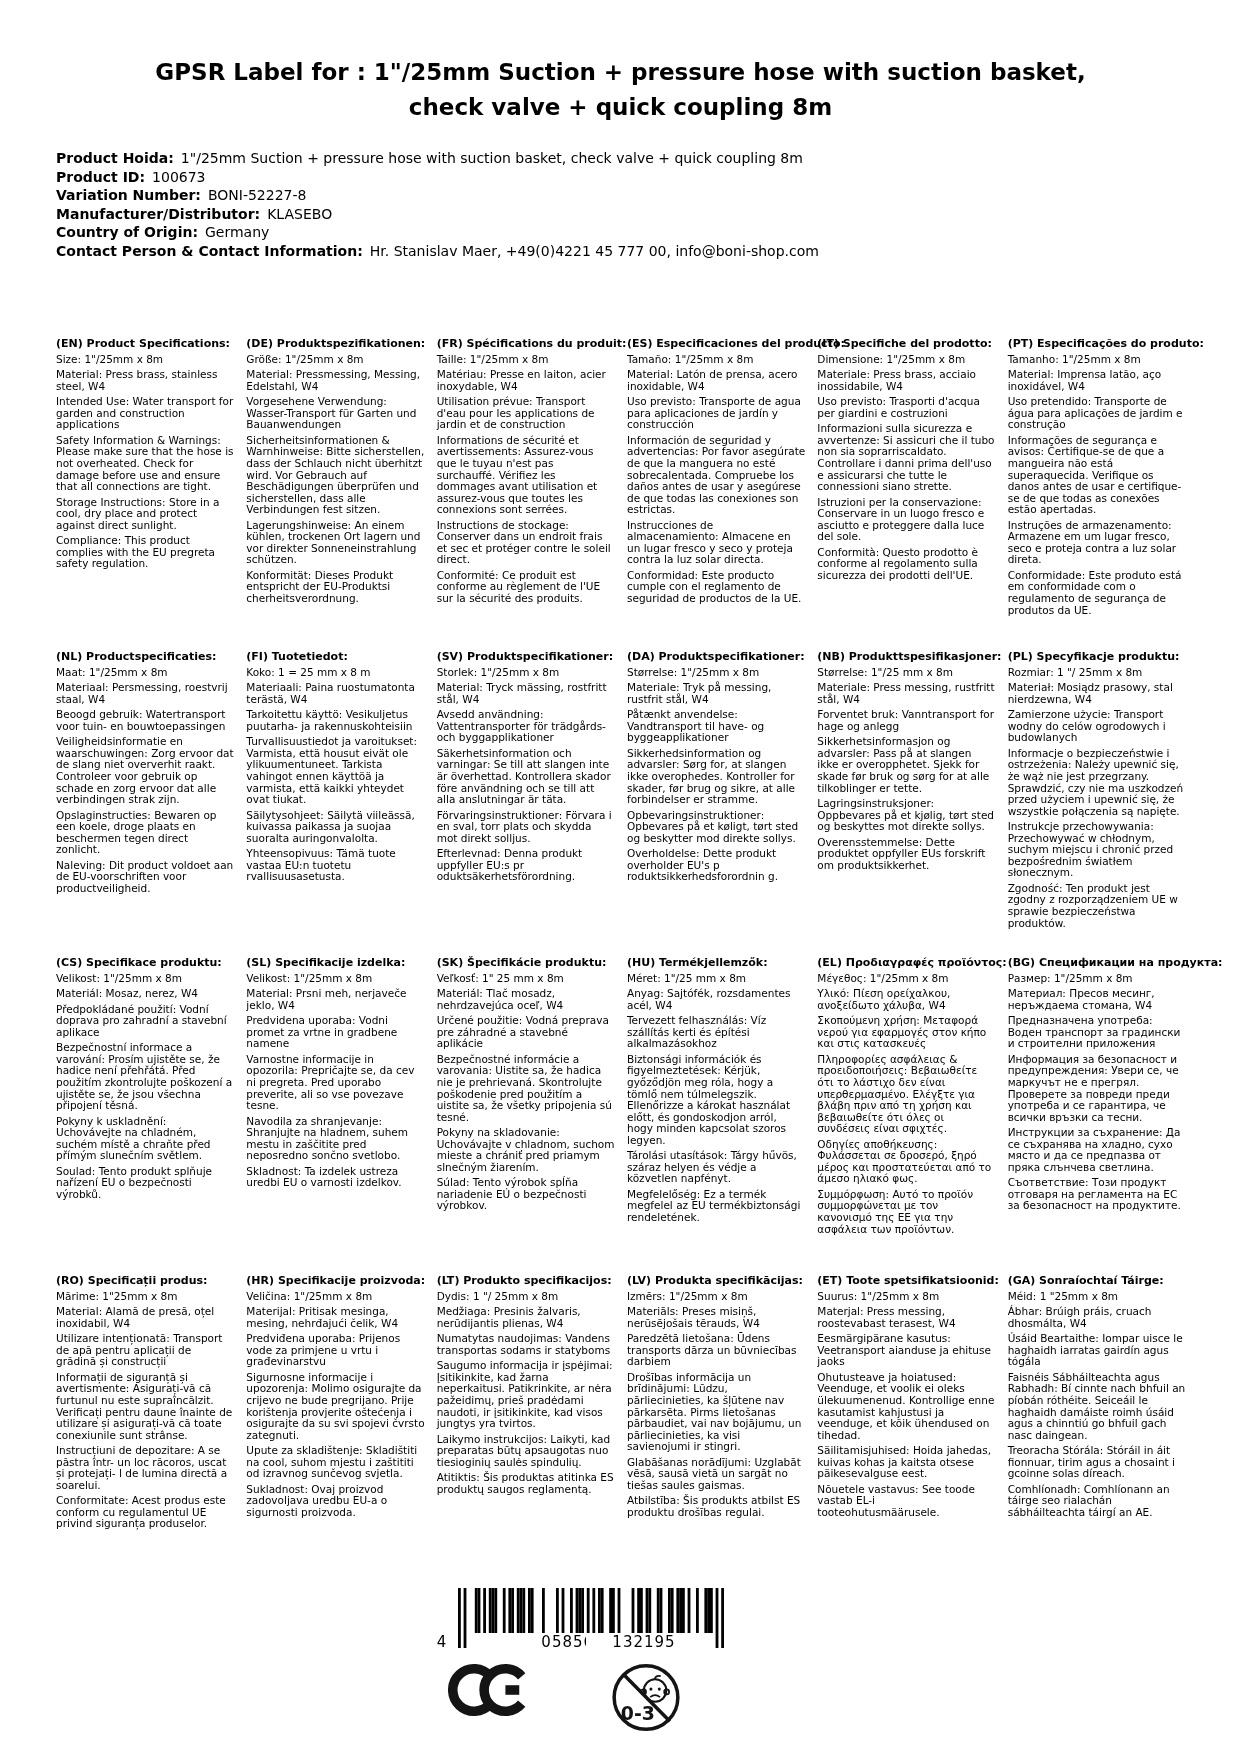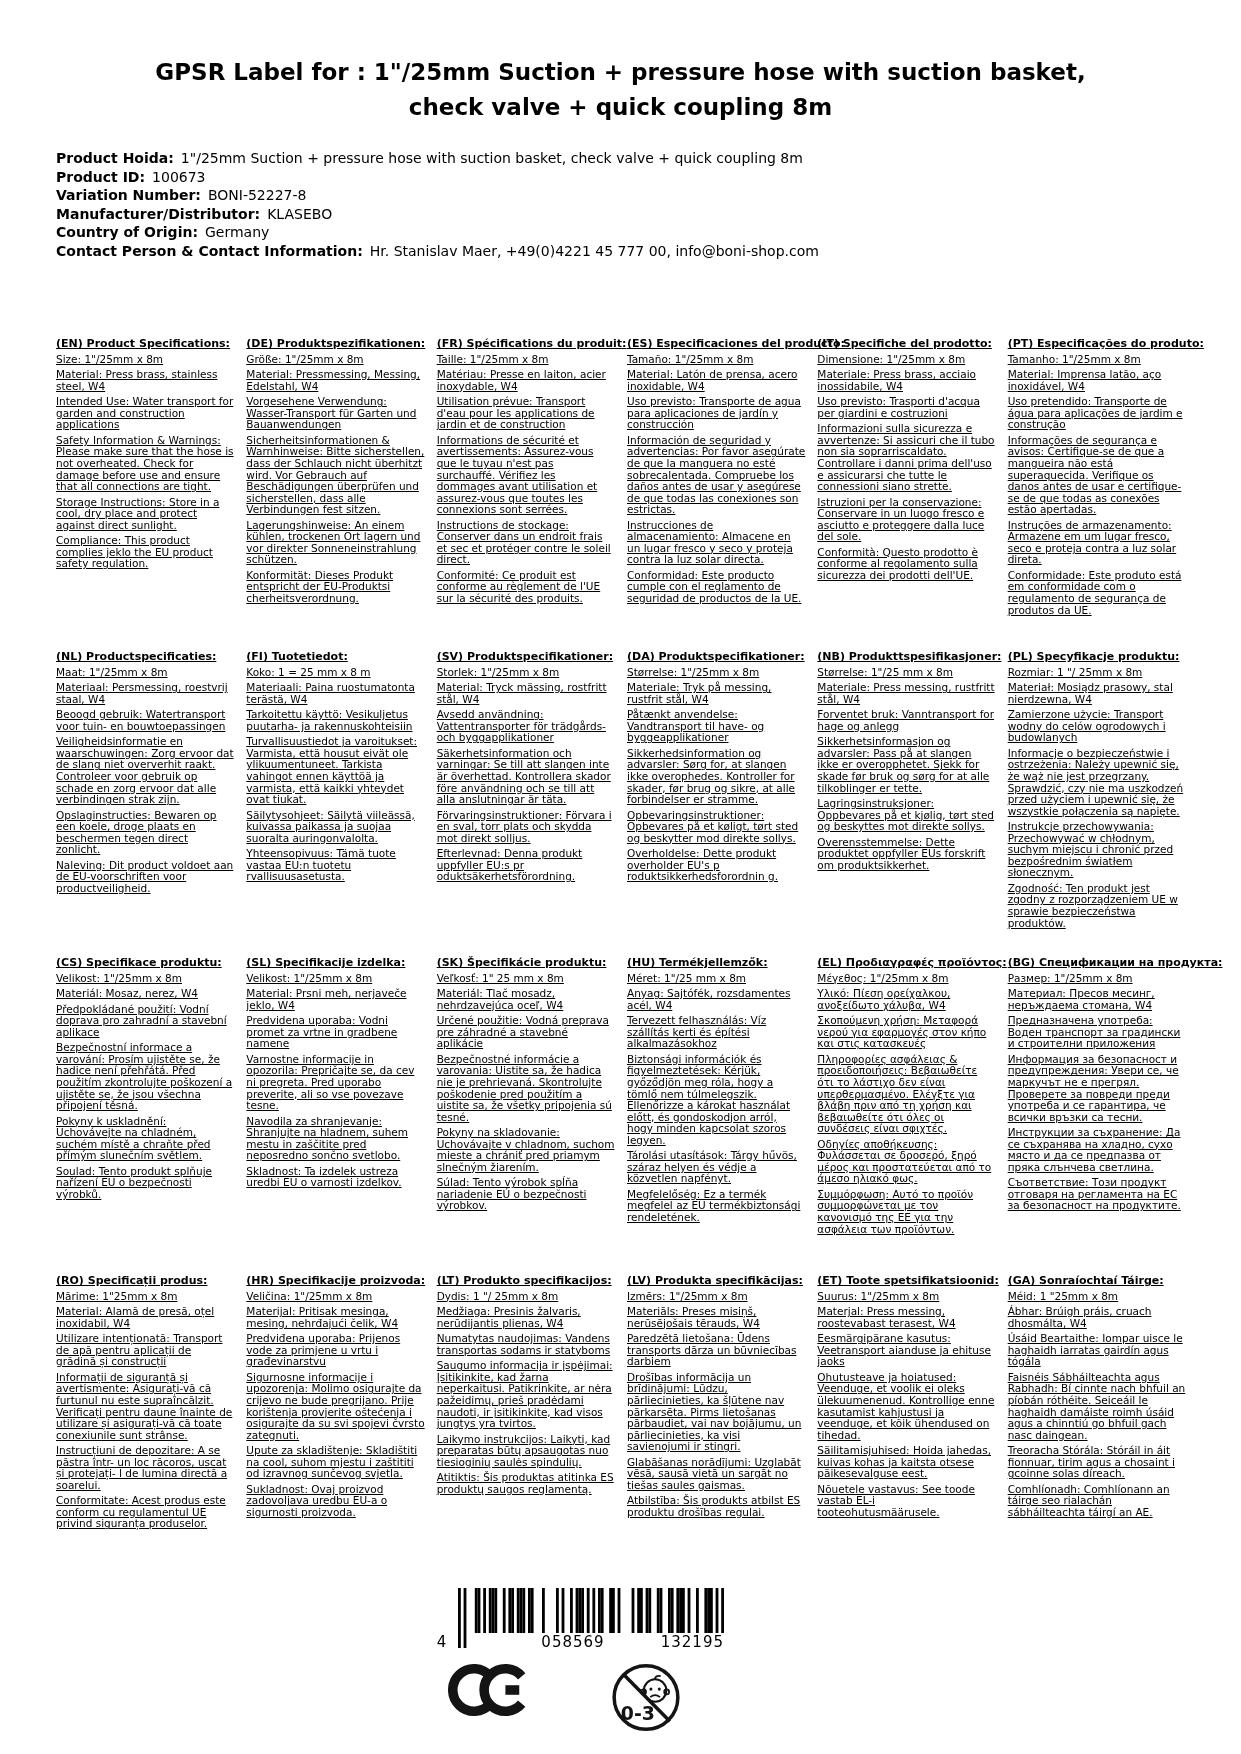--- a/index.html
+++ b/index.html
@@ -6,31 +6,31 @@
   .page{position:relative;width:1241px;height:1754px;background:#ffffff;color:#000;
         font-family:"DejaVu Sans","Liberation Sans",sans-serif;overflow:hidden;}
   .title{position:absolute;top:55px;left:50%;transform:translateX(-50%);width:940px;
          text-align:center;font-size:23px;line-height:1.5;font-weight:bold;margin:0;}
   .product-info{position:absolute;left:56px;top:149px;font-size:14px;line-height:18.5px;}
   .pi-row{white-space:nowrap;}
   .pi-label{font-weight:bold;}
   .pi-value{margin-left:7px;}
   .spec-grid{position:absolute;left:56px;top:338px;width:1130px;display:grid;
              grid-template-columns:repeat(6,1fr);column-gap:12px;
-             grid-template-rows:313px 306px 318px auto;text-decoration:underline;}
+             grid-template-rows:313px 306px 318px auto;}
   .spec-block{min-width:0;}
   .spec-title{font-size:11px;font-weight:bold;margin:0 0 3px 0;line-height:1.15;white-space:nowrap;}
   .spec-par{font-size:10.5px;line-height:1.1;margin:0 0 4px 0;}
   .barcode-wrap{position:absolute;left:458px;top:1588px;width:266px;height:64px;}
   .barcode-wrap svg{position:absolute;left:0;top:0;}
   .bc-digit{position:absolute;top:45px;height:18px;font-size:15px;line-height:18px;
             text-align:center;background:#fff;letter-spacing:1px;}
   .bc-first{left:-24px;width:16px;background:transparent;}
   .bc-left{left:9px;width:116px;margin-left:48px;}
-  .bc-right{left:150px;width:116px;text-align:right;}
+  .bc-right{left:128px;width:116px;}
   .ce-wrap{position:absolute;left:448px;top:1662px;width:84px;height:56px;}
   .age-wrap{position:absolute;left:611px;top:1661px;width:70px;height:73px;text-decoration:underline;}
   .mark{stroke:#141414;fill:none;}
   .age-text{font-family:"DejaVu Sans","Liberation Sans",sans-serif;font-weight:bold;font-size:27px;fill:#141414;}
 </style>
 </head>
 <body>
 
 <div class="page">
 
@@ -47,21 +47,21 @@
 
   <div class="spec-grid">
     <section class="spec-block">
       <h2 class="spec-title">(EN) Product Specifications:</h2>
       <div class="spec-body">
           <p class="spec-par">Size: 1"/25mm x 8m</p>
           <p class="spec-par">Material: Press brass, stainless steel, W4</p>
           <p class="spec-par">Intended Use: Water transport for garden and construction applications</p>
           <p class="spec-par">Safety Information &amp; Warnings: Please make sure that the hose is not overheated. Check for damage before use and ensure that all connections are tight.</p>
           <p class="spec-par">Storage Instructions: Store in a cool, dry place and protect against direct sunlight.</p>
-          <p class="spec-par">Compliance: This product complies jeklo the EU product safety regulation.</p>
+          <p class="spec-par">Compliance: This product complies with the EU pregreta safety regulation.</p>
         </div>
     </section>
 
     <section class="spec-block">
       <h2 class="spec-title">(DE) Produktspezifikationen:</h2>
       <div class="spec-body">
           <p class="spec-par">Größe: 1"/25mm x 8m</p>
           <p class="spec-par">Material: Pressmessing, Messing, Edelstahl, W4</p>
           <p class="spec-par">Vorgesehene Verwendung: Wasser-Transport für Garten und Bauanwendungen</p>
           <p class="spec-par">Sicherheitsinformationen &amp; Warnhinweise: Bitte sicherstellen, dass der Schlauch nicht überhitzt wird. Vor Gebrauch auf Beschädigungen überprüfen und sicherstellen, dass alle Verbindungen fest sitzen.</p>

